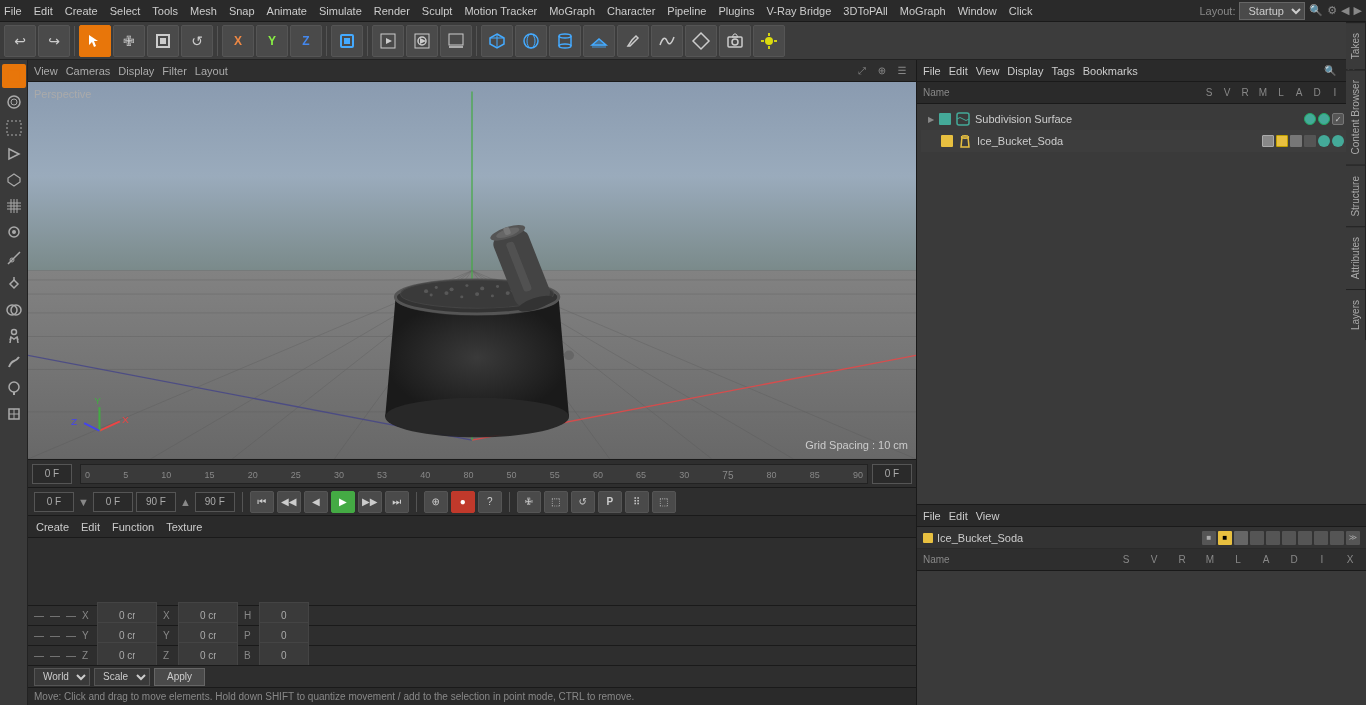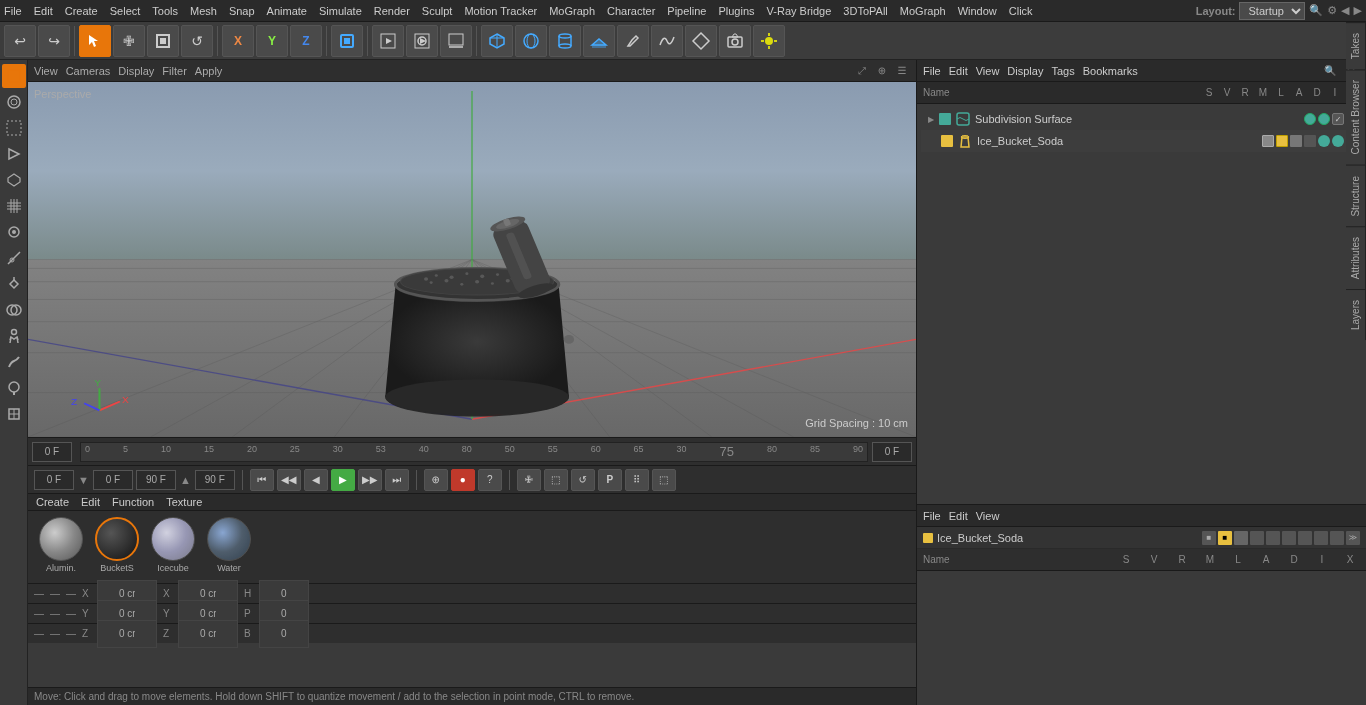--- a/index.html
+++ b/index.html
@@ -65,21 +65,21 @@
     .coord-group { display: flex; align-items: center; gap: 3px; }
     .coord-label { color: #888; min-width: 12px; }
     .coord-input { background: #3a3a3a; border: 1px solid #444; color: #aaa; font-size: 10px; padding: 0 21px; height: 28px; width: 60px; }
 
     
     #world-bar { height: 22px; background: #2e2e2e; border-top: 1px solid #1a1a1a; display: flex; align-items: center; padding: 0 6px; gap: 4px; }
     .world-dropdown { background: #3a3a3a; border: 1px solid #555; color: #ccc; font-size: 10px; padding: 0 4px; height: 18px; cursor: pointer; }
     .apply-btn { background: #4a4a4a; border: 1px solid #666; color: #ccc; font-size: 10px; padding: 0 12px; height: 18px; cursor: pointer; }
 
     
-    #statusbar { height: 18px; background: #2a2a2a; border-top: 1px solid #1a1a1a; display: flex; align-items: center; padding: 0 6px; font-size: 10px; color: #888; margin-top: 44px; }
+    #statusbar { height: 18px; background: #2a2a2a; border-top: 1px solid #1a1a1a; display: flex; align-items: center; padding: 0 6px; font-size: 10px; color: #888; }
 
     
     #right-panel { width: 450px; display: flex; flex-direction: column; border-left: 1px solid #1a1a1a; }
 
     
     #object-manager { flex: 1; display: flex; flex-direction: column; border-bottom: 1px solid #1a1a1a; }
     #obj-header { height: 22px; background: #2a2a2a; display: flex; align-items: center; padding: 0 6px; gap: 8px; border-bottom: 1px solid #1a1a1a; }
     #obj-header span { color: #ccc; font-size: 11px; cursor: pointer; }
     .obj-toolbar-icons { margin-left: auto; display: flex; gap: 2px; }
     .obj-icon { width: 18px; height: 18px; display: flex; align-items: center; justify-content: center; color: #888; cursor: pointer; font-size: 10px; }
@@ -126,21 +126,21 @@
   <span>MoGraph</span>
   <span>Character</span>
   <span>Pipeline</span>
   <span>Plugins</span>
   <span>V-Ray Bridge</span>
   <span>3DToPAll</span>
   <span>MoGraph</span>
   <span>Window</span>
   <span>Click</span>
   <div class="layout-right">
-    <span style="color:#888;font-weight:bold;">Layout:</span>
+    <span style="color:#888;">Layout:</span>
     <select class="layout-dropdown">
       <option>Startup</option>
     </select>
     <span style="color:#888;cursor:pointer;">🔍</span>
     <span style="color:#888;cursor:pointer;">⚙</span>
     <span style="color:#888;cursor:pointer;">◀</span>
     <span style="color:#888;cursor:pointer;">▶</span>
   </div>
 </div>
 
@@ -354,21 +354,21 @@
     </div>
   </div>
 
   <div id="viewport-container">
 
     <div id="viewport-header">
       <span>View</span>
       <span>Cameras</span>
       <span>Display</span>
       <span>Filter</span>
-      <span>Apply</span>
+      <span>Layout</span>
       <div class="vp-icons">
         <div class="vp-icon">⤢</div>
         <div class="vp-icon">⊕</div>
         <div class="vp-icon">☰</div>
       </div>
     </div>
 
     <div id="viewport">
       <svg class="viewport-svg" viewBox="0 0 870 400" preserveAspectRatio="none">
 
@@ -485,21 +485,21 @@
           <span style="font-size:9px; color:#888;">25</span>
           <span style="font-size:9px; color:#888;">30</span>
           <span style="font-size:9px; color:#888;">53</span>
           <span style="font-size:9px; color:#888;">40</span>
           <span style="font-size:9px; color:#888;">80</span>
           <span style="font-size:9px; color:#888;">50</span>
           <span style="font-size:9px; color:#888;">55</span>
           <span style="font-size:9px; color:#888;">60</span>
           <span style="font-size:9px; color:#888;">65</span>
           <span style="font-size:9px; color:#888;">30</span>
-          <span style="font-size:13px; color:#888;">75</span>
+          <span style="font-size:10px; color:#888;">75</span>
           <span style="font-size:9px; color:#888;">80</span>
           <span style="font-size:9px; color:#888;">85</span>
           <span style="font-size:9px; color:#888;">90</span>
         </div>
       </div>
       <input type="text" value="0 F" style="width: 40px; height: 20px; background: rgb(42, 42, 42); border: 1px solid rgb(85, 85, 85); color: rgb(170, 170, 170); font-size: 10px; text-align: center;">
     </div>
 
     <div id="playback">
       <input type="text" value="0 F" style="width: 40px; height: 20px; background: rgb(42, 42, 42); border: 1px solid rgb(85, 85, 85); color: rgb(170, 170, 170); font-size: 10px; text-align: center;">
@@ -529,39 +529,20 @@
       <div class="play-btn">⬚</div>
     </div>
 
     <div id="material-panel">
       <div id="material-header">
         <span>Create</span>
         <span>Edit</span>
         <span>Function</span>
         <span>Texture</span>
       </div>
-      <div id="material-content">
-
-        <div class="material-swatch">
-          <div class="material-sphere" style="background: radial-gradient(circle at 35% 35%, #ccc, #888, #555);"></div>
-          <div class="material-label">Alumin.</div>
-        </div>
-        <div class="material-swatch selected">
-          <div class="material-sphere" style="background: radial-gradient(circle at 35% 35%, #555, #333, #111);"></div>
-          <div class="material-label">BucketS</div>
-        </div>
-        <div class="material-swatch">
-          <div class="material-sphere" style="background: radial-gradient(circle at 35% 35%, #eef, #aac, #889); opacity:0.85;"></div>
-          <div class="material-label">Icecube</div>
-        </div>
-        <div class="material-swatch">
-          <div class="material-sphere" style="background: radial-gradient(circle at 35% 35%, #9be, #567, #345); opacity:0.85;"></div>
-          <div class="material-label">Water</div>
-        </div>
-      </div>
     </div>
 
     <div id="coords-bar" style="height:20px; background:#2e2e2e; border-top:1px solid #1a1a1a; display:flex; align-items:center; padding:0 6px; gap:6px; font-size:10px; color:#888;">
       <span>—</span>
       <span>—</span>
       <span>—</span>
       <div class="coord-group">
         <span class="coord-label">X</span>
         <input type="text" class="coord-input" value="0 cm" style="">
       </div>
@@ -604,20 +585,29 @@
       <div class="coord-group">
         <span class="coord-label">Z</span>
         <input type="text" class="coord-input" value="0 cm" style="">
       </div>
       <div class="coord-group">
         <span class="coord-label">B</span>
         <input type="text" class="coord-input" value="0 °" style="width: 50px;">
       </div>
     </div>
 
+    <div id="world-bar">
+      <select class="world-dropdown">
+        <option>World</option>
+      </select>
+      <select class="world-dropdown">
+        <option>Scale</option>
+      </select>
+      <button class="apply-btn">Apply</button>
+    </div>
 
     <div id="statusbar">
       <span>Move: Click and drag to move elements. Hold down SHIFT to quantize movement / add to the selection in point mode, CTRL to remove.</span>
     </div>
 
   </div>
 
   <div id="right-panel">
 
     <div id="object-manager">

